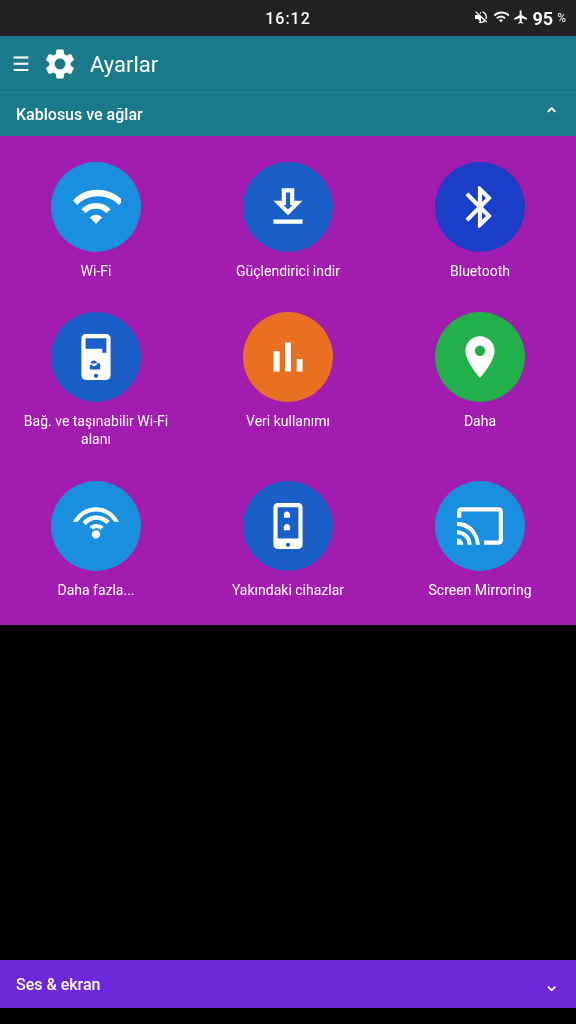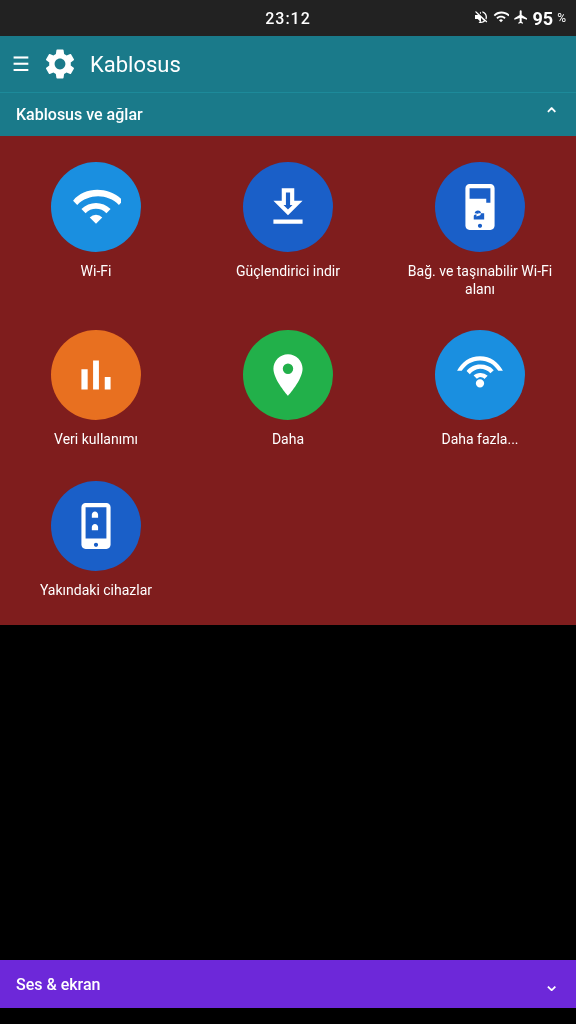--- a/index.html
+++ b/index.html
@@ -88,21 +88,21 @@
       font-size: 20px;
       color: #fff;
       cursor: pointer;
     }
 
     
     .settings-grid {
       display: grid;
       grid-template-columns: repeat(3, 1fr);
       padding: 10px 0;
-      background: #7f1d1d;
+      background: #a21caf;
     }
 
     .grid-item {
       display: flex;
       flex-direction: column;
       align-items: center;
       padding: 16px 8px;
       cursor: pointer;
       gap: 10px;
     }
@@ -155,21 +155,21 @@
     
     .gear-svg {
       width: 36px;
       height: 36px;
     }
   </style>
 </head>
 <body>
 
 <div class="status-bar">
-  <span class="time">23:12</span>
+  <span class="time">16:12</span>
   <div class="icons">
 
     <span>
       <svg width="16" height="16" viewBox="0 0 24 24" fill="white">
         <path d="M3.63 3.63a1 1 0 0 0 0 1.41L7.29 8.7 7 9H3v6h4l5 5v-6.73l4.25 4.25A7 7 0 0 1 12 19a7 7 0 0 1-2.23-.37l-1.45 1.45A9 9 0 0 0 12 21a9 9 0 0 0 6.31-2.57l1.27 1.27a1 1 0 0 0 1.41-1.41L5.05 3.63a1 1 0 0 0-1.42 0zM19 12c0 .82-.15 1.61-.41 2.34l1.53 1.53A9 9 0 0 0 21 12c0-4.28-3-7.86-7-8.77V5.3c2.89.86 5 3.54 5 6.7zm-7-8l-2.17 2.17L12 7.34V4z"></path>
       </svg>
     </span>
 
     <span>
       <svg width="16" height="16" viewBox="0 0 24 24" fill="white">
@@ -185,21 +185,21 @@
     <span class="battery">95</span>
     <span style="font-size:12px;">%</span>
   </div>
 </div>
 
 <div class="top-bar">
   <span class="menu-icon">☰</span>
   <svg class="gear-svg" viewBox="0 0 24 24" fill="white">
     <path d="M19.14 12.94c.04-.3.06-.61.06-.94 0-.32-.02-.64-.07-.94l2.03-1.58a.49.49 0 0 0 .12-.61l-1.92-3.32a.49.49 0 0 0-.59-.22l-2.39.96c-.5-.38-1.03-.7-1.62-.94l-.36-2.54a.484.484 0 0 0-.48-.41h-3.84c-.24 0-.43.17-.47.41l-.36 2.54c-.59.24-1.13.57-1.62.94l-2.39-.96a.49.49 0 0 0-.59.22l-1.92 3.32a.47.47 0 0 0 .12.61l2.03 1.58c-.05.3-.09.63-.09.94s.02.64.07.94l-2.03 1.58a.49.49 0 0 0-.12.61l1.92 3.32c.12.22.37.29.59.22l2.39-.96c.5.38 1.03.7 1.62.94l.36 2.54c.05.24.24.41.48.41h3.84c.24 0 .44-.17.47-.41l.36-2.54c.59-.24 1.13-.56 1.62-.94l2.39.96c.22.08.47 0 .59-.22l1.92-3.32a.47.47 0 0 0-.12-.61l-2.01-1.58zM12 15.6c-1.98 0-3.6-1.62-3.6-3.6s1.62-3.6 3.6-3.6 3.6 1.62 3.6 3.6-1.62 3.6-3.6 3.6z"></path>
   </svg>
-  <span class="title">Kablosus</span>
+  <span class="title">Ayarlar</span>
 </div>
 
 <div class="section-header">
   <span class="section-title">Kablosus ve ağlar</span>
   <span class="chevron-up">⌃</span>
 </div>
 
 <div class="settings-grid">
 
   <div class="grid-item">
@@ -213,20 +213,28 @@
 
   <div class="grid-item">
     <div class="icon-circle" style="background:#1a5fc8;">
       <svg viewBox="0 0 24 24" fill="white">
         <path d="M19 9h-4V3H9v6H5l7 7 7-7zm-8 2V5h2v6h1.17L12 13.17 9.83 11H11zm-6 7h14v2H5z"></path>
       </svg>
     </div>
     <span class="item-label">Güçlendirici indir</span>
   </div>
 
+  <div class="grid-item">
+    <div class="icon-circle" style="background:#1a3ec8;">
+      <svg viewBox="0 0 24 24" fill="white">
+        <path d="M17.71 7.71L12 2h-1v7.59L6.41 5 5 6.41 10.59 12 5 17.59 6.41 19 11 14.41V22h1l5.71-5.71-4.3-4.29 4.3-4.29zM13 5.83l1.88 1.88L13 9.59V5.83zm1.88 10.46L13 18.17v-3.76l1.88 1.88z"></path>
+      </svg>
+    </div>
+    <span class="item-label">Bluetooth</span>
+  </div>
 
   <div class="grid-item">
     <div class="icon-circle" style="background:#1a5fc8;">
       <svg viewBox="0 0 24 24" fill="white">
         <path d="M17 1H7C5.9 1 5 1.9 5 3v18c0 1.1.9 2 2 2h10c1.1 0 2-.9 2-2V3c0-1.1-.9-2-2-2zm-5 21c-.55 0-1-.45-1-1s.45-1 1-1 1 .45 1 1-.45 1-1 1zm2-4H9v-1.5c0-.55.4-.75.87-.88l1.41-.35c.26-.07.22-.48-.07-.48-.2 0-.35.12-.39.31l-1.37-.14c.12-.75.77-1.29 1.55-1.29.93 0 1.5.65 1.5 1.36 0 .49-.27.91-.69 1.07l-1.26.36c-.16.05-.25.12-.25.22V15H14v2zm1-10H7V3h10v7h-2z"></path>
       </svg>
     </div>
     <span class="item-label">Bağ. ve taşınabilir Wi-Fi alanı</span>
   </div>
 
@@ -261,19 +269,27 @@
 
   <div class="grid-item">
     <div class="icon-circle" style="background:#1a5fc8;">
       <svg viewBox="0 0 24 24" fill="white">
         <path d="M17 1H7C5.9 1 5 1.9 5 3v18c0 1.1.9 2 2 2h10c1.1 0 2-.9 2-2V3c0-1.1-.9-2-2-2zm-5 21c-.55 0-1-.45-1-1s.45-1 1-1 1 .45 1 1-.45 1-1 1zm5-4H7V3h10v15zm-7-5.5c0-.83.67-1.5 1.5-1.5s1.5.67 1.5 1.5V14H10v-1.5zM14 8H10V6.5C10 5.67 10.67 5 11.5 5S13 5.67 13 6.5V8h1z"></path>
       </svg>
     </div>
     <span class="item-label">Yakındaki cihazlar</span>
   </div>
 
+  <div class="grid-item">
+    <div class="icon-circle" style="background:#1a8fe0;">
+      <svg viewBox="0 0 24 24" fill="white">
+        <path d="M21 3H3c-1.1 0-2 .9-2 2v3h2V5h18v14h-7v2h7c1.1 0 2-.9 2-2V5c0-1.1-.9-2-2-2zM1 18v3h3c0-1.66-1.34-3-3-3zm0-4v2c2.76 0 5 2.24 5 5h2c0-3.87-3.13-7-7-7zm0-4v2a9 9 0 0 1 9 9h2C11 14.07 6.93 10 1 10z"></path>
+      </svg>
+    </div>
+    <span class="item-label">Screen Mirroring</span>
+  </div>
 
 </div>
 
 <div class="bottom-bar">
   <span class="bottom-title">Ses &amp; ekran</span>
   <span class="chevron-down">⌄</span>
 </div>
 
 </body></html>

